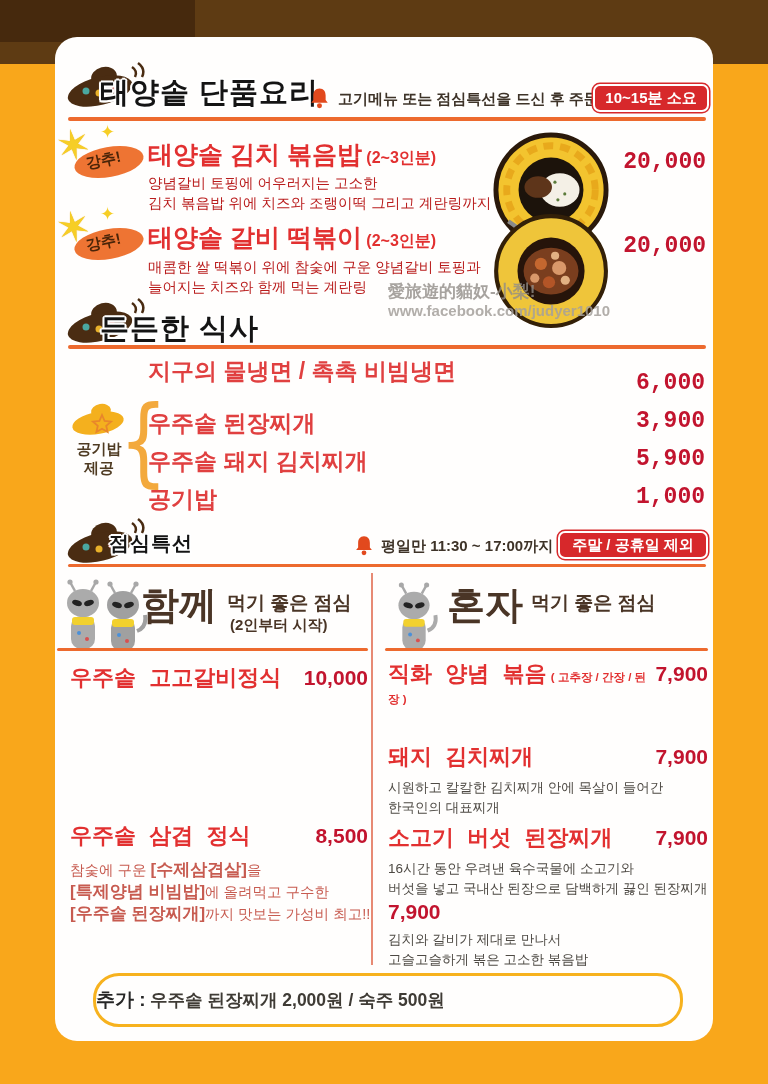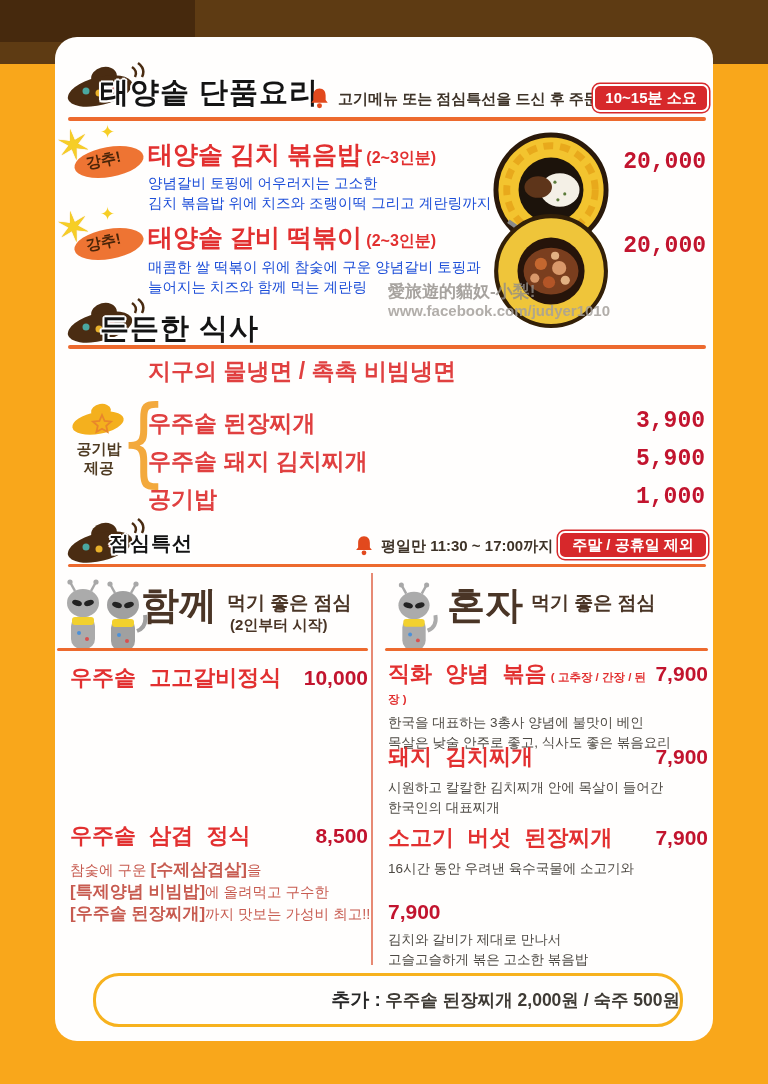--- a/index.html
+++ b/index.html
@@ -14,21 +14,21 @@
   
   .sec-title{font-weight:800;color:#141414;letter-spacing:1px;white-space:nowrap;
     text-shadow:2px 0 #fff,-2px 0 #fff,0 2px #fff,0 -2px #fff,
                 1.5px 1.5px #fff,-1.5px 1.5px #fff,1.5px -1.5px #fff,-1.5px -1.5px #fff;}
   .hr-orange{background:#ED6A2E;border-radius:2px;}
   .notice-text{font-size:15px;font-weight:700;color:#3E3328;white-space:nowrap;}
   .red-badge{background:#D7282B;color:#fff;font-weight:700;font-size:15px;text-align:center;
     border-radius:7px;border:2px solid #fff;box-shadow:0 0 0 1.5px #D7282B;line-height:23px;white-space:nowrap;}
   .item-name{color:#E23030;font-weight:800;font-size:25px;white-space:nowrap;}
   .item-serving{color:#E23030;font-weight:700;font-size:16px;}
-  .item-desc{font-size:14.5px;line-height:20px;color:#1d4ed8;white-space:nowrap;}
+  .item-desc{font-size:14.5px;line-height:20px;color:#b91c1c;white-space:nowrap;}
   .price{color:#C2142E;font-weight:800;font-size:23px;text-align:right;font-family:Liberation Mono, monospace;}
   .meal-name{color:#E04040;font-weight:800;font-size:23px;white-space:nowrap;}
   .watermark1{font-size:17px;font-weight:700;color:rgba(145,140,135,.8);white-space:nowrap;}
   .watermark2{font-size:15px;font-weight:700;color:rgba(165,160,155,.85);white-space:nowrap;}
   
   .kangchu{width:84px;height:58px;}
   .kc-oval{position:absolute;left:14px;top:14px;width:70px;height:30px;background:#EE7433;
     border-radius:50%;transform:rotate(-10deg);}
   .kc-star{position:absolute;left:-4px;top:-8px;font-size:42px;color:#F6CE26;line-height:1;
     text-shadow:0 0 1px #E8A91C;transform:rotate(-12deg);}
@@ -42,21 +42,21 @@
   .lunch-title-row{display:flex;justify-content:space-between;align-items:baseline;}
   .lunch-name{color:#E23030;font-weight:800;font-size:22px;white-space:nowrap;font-family:Liberation Mono, monospace;}
   .lunch-tag{color:#E23030;font-weight:700;font-size:11.5px;}
   .lunch-price{color:#C2142E;font-weight:800;font-size:21px;}
   .ldesc{font-size:14.5px;line-height:22px;color:#C75B50;white-space:nowrap;}
   .ldesc .bk{font-size:17px;font-weight:600;}
   .rdesc{font-size:13.5px;line-height:20px;color:#4E4A44;white-space:nowrap;}
   .side-label{font-size:15px;font-weight:800;color:#4F3B22;line-height:19px;text-align:center;}
   .brace{font-size:96px;font-weight:400;color:#F3A93C;line-height:76px;
     transform:scaleX(.8) scaleY(1.0);transform-origin:left top;font-family:"DejaVu Sans",sans-serif;}
-  #footer-box{border:3.5px solid #F7B21E;border-radius:26px;text-align:right;}
+  #footer-box{border:3.5px solid #F7B21E;border-radius:26px;text-align:left;}
   .footer-label{font-size:19px;font-weight:800;color:#262626;}
   .footer-text{font-size:17.5px;font-weight:600;color:#3F3B35;}
   .vdivider{background:#E78A74;}
 </style>
 </head>
 <body>
 
 <div id="stage">
   <div class="abs" id="band"></div>
   <div class="abs" id="band-dark"></div>
@@ -145,20 +145,21 @@
       <circle cx="26" cy="34" r="3.5" fill="#4AA8A0"></circle>
         <circle cx="39" cy="36" r="3.5" fill="#E8B12A"></circle>
         <circle cx="52" cy="32" r="3.5" fill="#C8504A"></circle>
       <path d="M72 10 q6 4 3 10" stroke="#4A2C12" stroke-width="2.5" fill="none"></path>
       <path d="M78 6 q8 6 4 14" stroke="#4A2C12" stroke-width="2.5" fill="none"></path>
     </svg>
     <div class="abs sec-title" style="left:45px;top:272px;font-size:29px">든든한 식사</div>
     <div class="abs hr-orange" style="left:13px;top:308px;width:638px;height:4px"></div>
 
     <div class="abs meal-name" style="left:93px;top:319px">지구의 물냉면 / 촉촉 비빔냉면</div>
+    <div class="abs price" style="left:520px;top:333px;width:130px">6,000</div>
     <div class="abs meal-name" style="left:93px;top:371px">우주솥 된장찌개</div>
     <div class="abs price" style="left:520px;top:371px;width:130px">3,900</div>
     <div class="abs meal-name" style="left:93px;top:409px">우주솥 돼지 김치찌개</div>
     <div class="abs price" style="left:520px;top:409px;width:130px">5,900</div>
     <div class="abs meal-name" style="left:93px;top:447px">공기밥</div>
     <div class="abs price" style="left:520px;top:447px;width:130px">1,000</div>
 
     <svg class="abs" style="left:14px;top:362px" width="58" height="40" viewBox="0 0 58 40">
       <ellipse cx="32" cy="12" rx="10" ry="7" fill="#F4B01E" transform="rotate(-10 32 12)"></ellipse>
       <ellipse cx="29" cy="24" rx="26" ry="11" fill="#F4B01E" transform="rotate(-10 29 24)"></ellipse>
@@ -259,42 +260,39 @@
         <div class="ldesc"><span class="bk">[우주솥 된장찌개]</span>까지 맛보는 가성비 최고!!</div>
       </div>
     </div>
 
     <div class="abs" style="left:333px;top:622px;width:320px">
       <div class="lunch-title-row">
         <span><span class="lunch-name">직화 양념 볶음</span>
         <span class="lunch-tag">( 고추장 / 간장 / 된장 )</span></span>
         <span class="lunch-price">7,900</span>
       </div>
-      <div style="margin-top:6px">
-        <div class="rdesc">한국을 대표하는 3총사 양념에 불맛이 베인</div>
-        <div class="rdesc">목살은 낮술 안주로 좋고, 식사도 좋은 볶음요리</div>
-      </div>
     </div>
     <div class="abs" style="left:333px;top:705px;width:320px">
       <div class="lunch-title-row">
         <span class="lunch-name">돼지 김치찌개</span>
         <span class="lunch-price">7,900</span>
       </div>
       <div style="margin-top:6px">
         <div class="rdesc">시원하고 칼칼한 김치찌개 안에 목살이 들어간</div>
         <div class="rdesc">한국인의 대표찌개</div>
       </div>
     </div>
     <div class="abs" style="left:333px;top:786px;width:320px">
       <div class="lunch-title-row">
         <span class="lunch-name">소고기 버섯 된장찌개</span>
         <span class="lunch-price">7,900</span>
       </div>
       <div style="margin-top:6px">
         <div class="rdesc">16시간 동안 우려낸 육수국물에 소고기와</div>
+        <div class="rdesc">버섯을 넣고 국내산 된장으로 담백하게 끓인 된장찌개</div>
       </div>
     </div>
     <div class="abs" style="left:333px;top:863px;width:320px">
       <div class="lunch-title-row">
         <span class="lunch-price">7,900</span>
       </div>
       <div style="margin-top:6px">
         <div class="rdesc">김치와 갈비가 제대로 만나서</div>
         <div class="rdesc">고슬고슬하게 볶은 고소한 볶음밥</div>
       </div>

